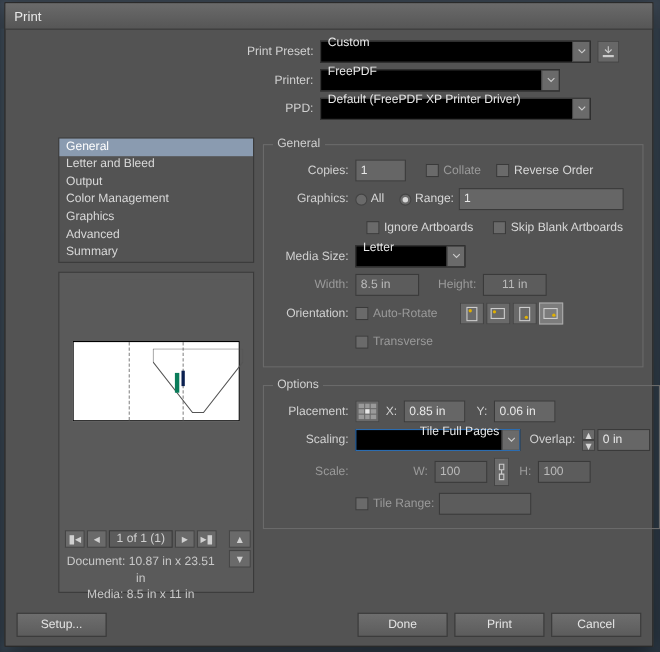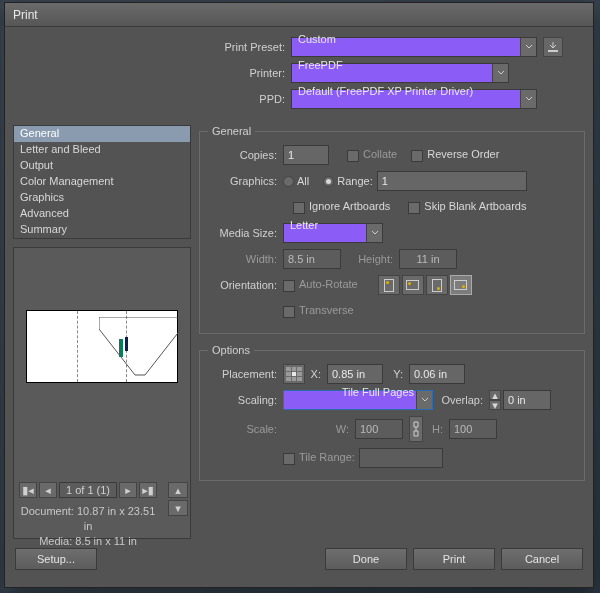--- a/index.html
+++ b/index.html
@@ -6,28 +6,28 @@
   html, body { width: 600px; height: 593px; overflow: hidden; font-family: Tahoma, Arial, sans-serif; font-size: 11px; color: #d8d8d8; background: #2a3440; }
   .backdrop { position:absolute; inset:0; background: linear-gradient(135deg,#4a5a68,#2d3a46); filter: blur(3px); }
   .bar { position:absolute; top:0; left:0; right:0; height:26px; background: rgba(60,70,80,.55); display:flex; align-items:center; gap:20px; padding:0 10px; color:#bfbfbf; font-size:10px;}
   .dialog { position:absolute; top:2px; left:4px; width:590px; height:586px; background:#535353; border:1px solid #222; box-shadow:0 6px 20px rgba(0,0,0,.5); display:flex; flex-direction:column;}
   .titlebar { height:24px; background:linear-gradient(#6a6a6a,#565656); border-bottom:1px solid #3a3a3a; display:flex; align-items:center; padding:0 8px; color:#e8e8e8; font-size:12px;}
   .body { flex:1; display:flex; flex-direction:column; padding:6px 8px 8px;}
   .presets { padding:4px 4px 10px; }
   .row { display:flex; align-items:center; margin-bottom:6px; min-height:20px;}
   .lbl { text-align:right; padding-right:6px; color:#d0d0d0;} .lbl-75 { width:75px;}
   .disabled { color:#9a9a9a; }
-  .select { position:relative; height:20px; background:#8b5cf6; border:1px solid #3a3a3a; display:flex; align-items:center; padding:0 18px 16px 6px; color:#e8e8e8;}
+  .select { position:relative; height:20px; background:#000000; border:1px solid #3a3a3a; display:flex; align-items:center; padding:0 18px 16px 6px; color:#e8e8e8;}
   .select.hl { border-color:#2b6cb0;justify-content:flex-end;}
   .select .arrow { position:absolute; right:0; top:0; width:16px; height:100%; background:#6a6a6a; border-left:1px solid #444; display:flex; align-items:center; justify-content:center;}
   .arrow svg { width:8px; height:8px;}
   input.text { height:20px; background:#666; border:1px solid #3a3a3a; color:#e8e8e8; padding:0 4px; font-family:inherit; font-size:11px;}
   input.text.ro { background:#5c5c5c; color:#bababa;}
   .iconbtn { width:20px; height:20px; background:#676767; border:1px solid #444; display:flex; align-items:center; justify-content:center; margin-left:6px; color:#ddd;}
-  .content { flex:1; display:flex; gap:8px; min-height:0;}
+  .content { flex:1; display:flex; gap:8px; min-height:0;margin-left:40px;}
   .left { width:178px; display:flex; flex-direction:column;}
   .catlist { border:1px solid #3a3a3a; background:#535353;}
   .cat { height:16px; padding:1px 6px; color:#d8d8d8; cursor:default;}
   .cat.sel { background:#8a9bb0; color:#fff;}
   .preview { flex:1; border:1px solid #3a3a3a; margin-top:8px; background:#5a5a5a; display:flex; flex-direction:column;}
   .canvas { flex:1; margin:6px; background:#5a5a5a; position:relative; overflow:hidden;}
   .artboard { position:absolute; left:6px; right:6px; top:56px; height:73px; background:#fff; border:1px solid #000;}
   .pgln { position:absolute; top:0; bottom:0; border-left:1px dashed #888;}
   .shape { position:absolute; left:72px; top:6px; width:82px; height:60px;}
   .mrow { height:60px; display:flex; align-items:flex-start; padding:4px 2px; gap:8px;}
@@ -48,21 +48,21 @@
   .orient .pg { width:10px; height:13px; border:1px solid #ccc; position:relative;}
   .orient.ls .pg { width:13px; height:10px;}
   .orient .m { position:absolute; width:3px; height:3px; background:#e0b000; border-radius:50%;}
   .place { width:22px; height:20px; border:1px solid #444; background:#6a6a6a; display:grid; grid-template:repeat(3,1fr)/repeat(3,1fr); gap:1px; padding:2px;}
   .place span { background:#9a9a9a;}
   .place span.c { background:#e8e8e8;}
   .link { width:14px; height:26px; border:1px solid #444; background:#6a6a6a; display:flex; align-items:center; justify-content:center; margin:0 6px;}
   .link svg { width:8px; height:16px;}
   .spin { display:flex; flex-direction:column; width:12px; margin-right:2px;}
   .spin div{ height:10px; background:#6a6a6a; border:1px solid #444; display:flex; align-items:center; justify-content:center;}
-  .footer { height:40px; display:flex; align-items:center; padding:0 2px;}
+  .footer { height:40px; display:flex; align-items:flex-end; padding:0 2px;}
   .btn { width:82px; height:22px; background:linear-gradient(#6e6e6e,#5c5c5c); border:1px solid #3a3a3a; color:#e4e4e4; display:flex; align-items:center; justify-content:center; margin-left:6px;}
   .btn:first-child { margin-left:0;}
 </style>
 </head>
 <body>
 
 <div class="backdrop"></div>
 <div class="bar"></div>
 
 <div class="dialog">

